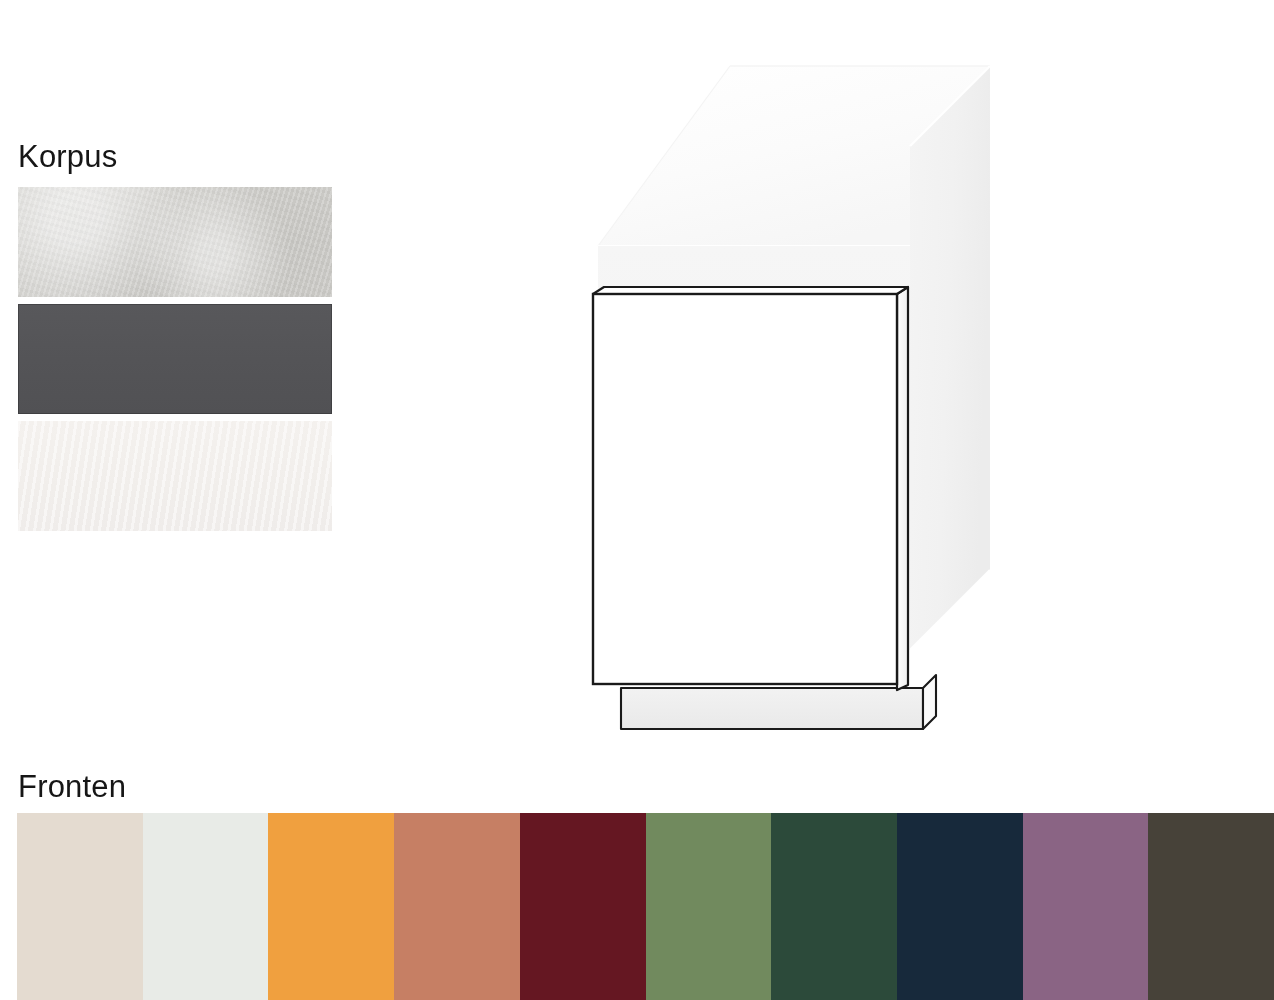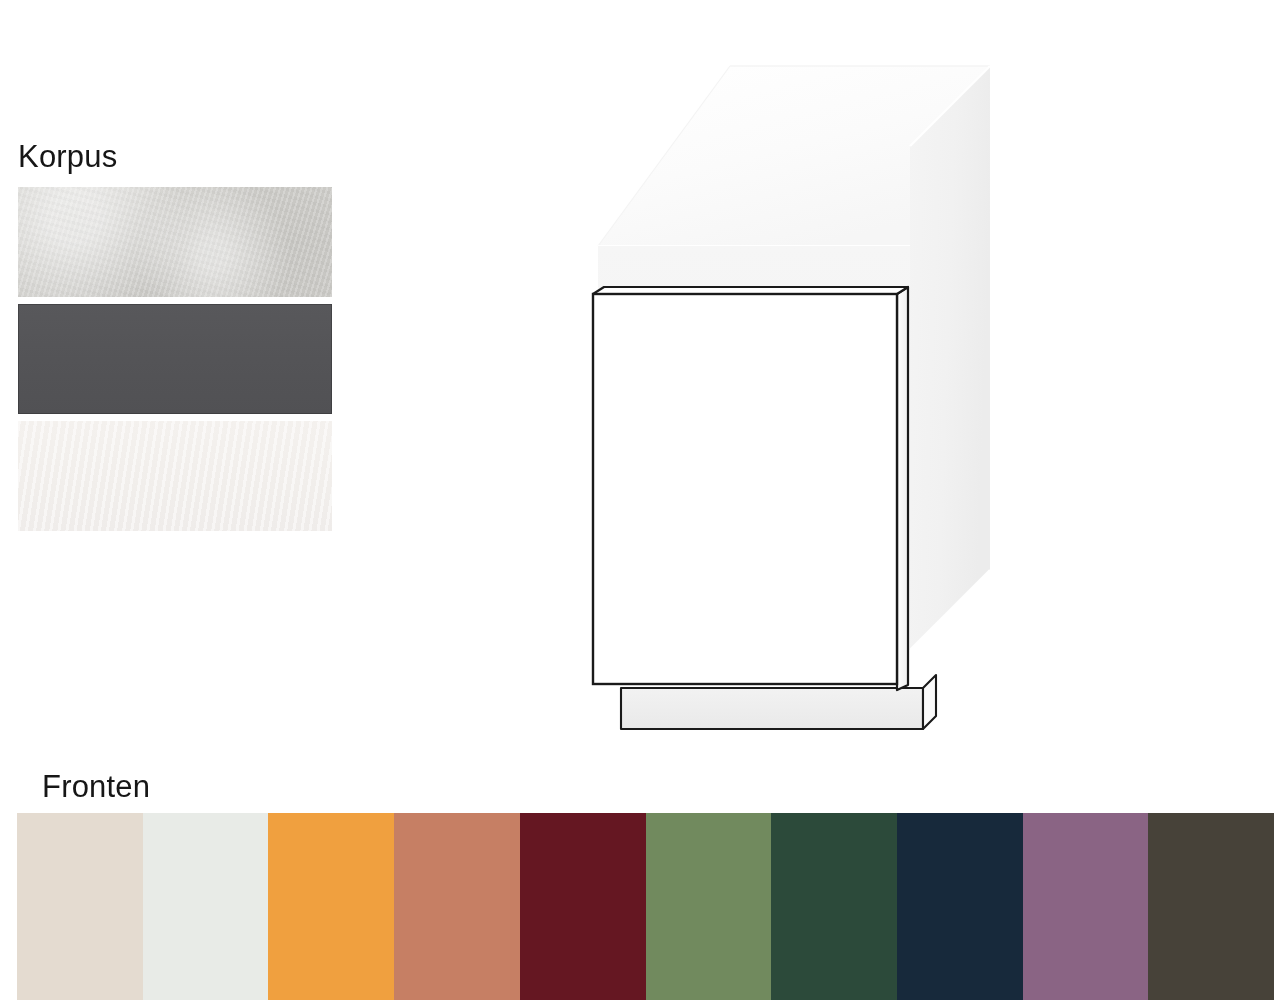--- a/index.html
+++ b/index.html
@@ -29,21 +29,21 @@
     position: absolute;
     font-family: "Liberation Sans", "DejaVu Sans", sans-serif;
     font-size: 31px;
     font-weight: 400;
     letter-spacing: 0.2px;
     color: #161616;
     line-height: 1;
     white-space: nowrap;
   }
   #korpus-title { left: 18px; top: 141px; }
-  #fronten-title { left: 18px; top: 771px; margin-left: 24px; }
+  #fronten-title { left: 18px; top: 771px; }
 
   
   .korpus-group {
     position: absolute;
     left: 18px;
     top: 187px;
     width: 314px;
   }
   .korpus-swatch {
     display: block;

